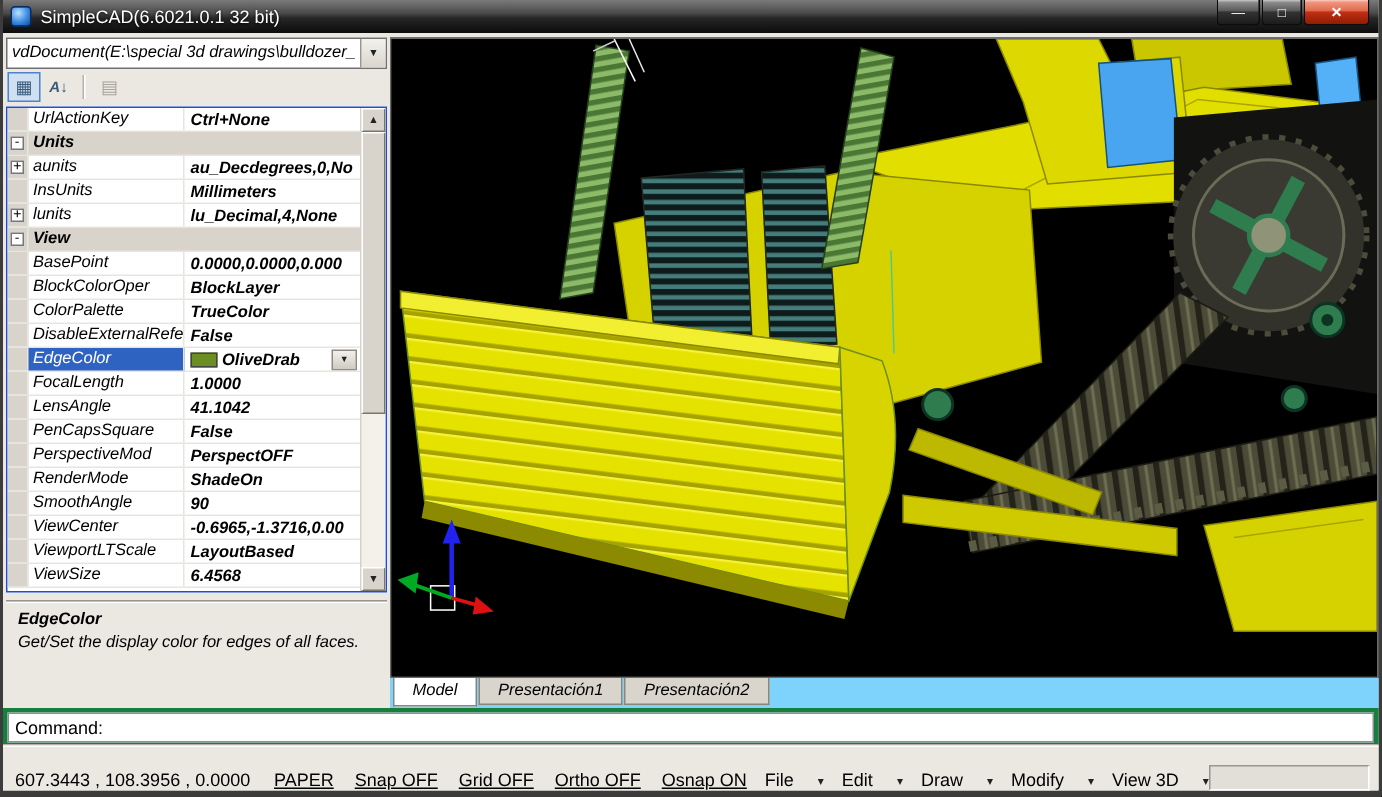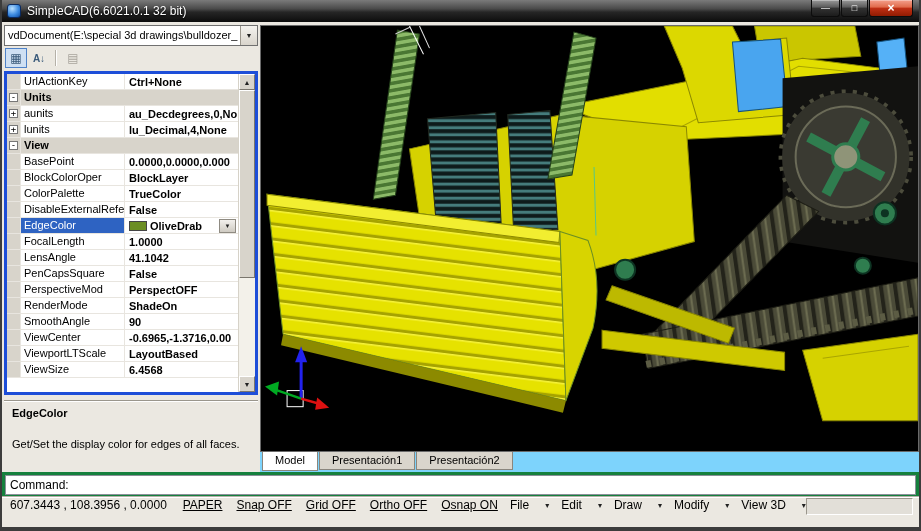--- a/index.html
+++ b/index.html
@@ -15,37 +15,37 @@
   .win-buttons{margin-left:auto;display:flex;gap:1px;align-self:flex-start;}
   .win-btn{height:17px;border:1px solid #0c0c0c;border-top:none;border-radius:0 0 3px 3px;color:#fff;
            display:flex;align-items:center;justify-content:center;
            background:linear-gradient(#9a9a9a,#5a5a5a 45%,#333 50%,#1c1c1c);
            box-shadow:inset 0 1px 0 rgba(255,255,255,.35);}
   .win-btn.min{width:29px;font-size:9px;align-items:flex-end;padding-bottom:3px;}
   .win-btn.max{width:27px;font-size:9px;}
   .win-btn.close{width:44px;font-size:12px;font-weight:bold;
            background:linear-gradient(#f4a08c,#e06a4a 45%,#c03014 50%,#911c02);}
   
-  .main{flex:1;display:flex;min-height:0;}
+  .main{flex:1;display:flex;min-height:0;font-style:italic;}
   .left-panel{flex:0 0 258px;width:258px;display:flex;flex-direction:column;padding:3px 2px 0 2px;}
   
   .doc-combo{height:21px;flex:0 0 21px;display:flex;border:1px solid #707070;background:#fff;}
   .doc-combo-text{flex:1;font-size:11px;line-height:19px;padding-left:3px;white-space:nowrap;overflow:hidden;color:#000;}
   .doc-combo-btn{width:17px;border-left:1px solid #9a968c;font-size:7px;color:#222;
                  background:linear-gradient(#f4f2ee,#d9d5cc);display:flex;align-items:center;justify-content:center;}
   
   .pg-toolbar{flex:0 0 24px;display:flex;align-items:center;padding:2px 0 2px 1px;gap:1px;}
   .tb-btn{width:22px;height:20px;display:flex;align-items:center;justify-content:center;font-size:12px;
           color:#3a5a7a;border:1px solid transparent;}
   .tb-btn.active{border:1px solid #4f82c8;background:#cfe0f3;}
   .tb-btn.sort{font-size:10px;font-weight:bold;}
   .tb-btn.disabled{color:#a8a49c;}
   .tb-sep{width:2px;height:16px;border-left:1px solid #b5b1a8;border-right:1px solid #fff;margin:0 4px;}
   
-  .prop-grid{position:relative;flex:0 0 324px;height:324px;border:3px solid #1d4ed8;background:#fff;overflow:hidden;margin-top:1px;}
+  .prop-grid{position:relative;flex:0 0 324px;height:324px;border:1px solid #1d4ed8;background:#fff;overflow:hidden;margin-top:1px;}
   .pg-rows{position:absolute;left:0;top:0;right:17px;}
   .pg-row{display:flex;height:16px;border-bottom:1px solid #e8e5df;font-size:11px;}
   .pg-margin{flex:0 0 14px;width:14px;background:#d8d4cb;border-right:1px solid #e8e5df;
              display:flex;align-items:center;justify-content:center;}
   .exp-box{width:9px;height:9px;border:1px solid #777;background:#fff;font-size:9px;line-height:7px;
            text-align:center;color:#000;font-family:"DejaVu Sans Mono",monospace;}
   .pg-name{flex:0 0 104px;width:104px;border-right:1px solid #e8e5df;padding:1px 2px 0 3px;
            white-space:nowrap;overflow:hidden;color:#000;}
   .pg-value{flex:1;padding:0 2px 0 4px;font-weight:bold;white-space:nowrap;overflow:hidden;color:#000;
             display:flex;align-items:center;gap:3px;}
@@ -58,33 +58,33 @@
   
   .pg-scroll{position:absolute;right:0;top:0;bottom:0;width:17px;background:#f3f1ea;border-left:1px solid #d6d2c8;}
   .sc-btn{position:absolute;left:0;width:16px;height:16px;background:#d8d4cb;font-size:7px;color:#222;
           border:1px solid;border-color:#fff #7a766d #7a766d #fff;display:flex;align-items:center;justify-content:center;}
   .sc-up{top:0;} .sc-down{bottom:0;}
   .sc-thumb{position:absolute;left:0;top:16px;width:16px;height:188px;background:#d8d4cb;
             border:1px solid;border-color:#fff #7a766d #7a766d #fff;}
   
   .pg-desc{flex:1;margin-top:5px;border-top:1px solid #9a968c;box-shadow:inset 0 1px 0 #fff;padding:6px 8px;}
   .pg-desc-title{font-size:11px;font-weight:bold;color:#000;}
-  .pg-desc-text{font-size:11px;margin-top:19px;color:#000;}
+  .pg-desc-text{font-size:11px;margin-top:3px;color:#000;}
   
   .right-area{flex:1;display:flex;flex-direction:column;min-width:0;padding-top:3px;}
   .viewport{flex:1;position:relative;min-height:0;background:#000;border:1px solid #6a6a6a;}
   .viewport svg{position:absolute;left:0;top:0;width:100%;height:100%;}
   .tabs{flex:0 0 20px;display:flex;align-items:flex-start;padding-left:2px;background:#7dd3fc;}
   .tab{font-size:11px;height:18px;padding:2px 12px 0 12px;margin-right:1px;color:#000;
        border:1px solid #8a867d;border-top:none;background:#d9d5cc;}
   .tab.active{background:#fff;height:19px;}
   
   .command-row{flex:0 0 25px;display:flex;align-items:center;padding:2px 3px;background:#15803d;}
   .command-input{flex:1;height:20px;background:#fff;border:1px solid #8a8f98;font-size:12px;line-height:18px;padding-left:4px;color:#000;}
-  .statusbar{flex:0 0 30px;display:flex;align-items:flex-start;font-size:12px;color:#000;padding:0 6px;
+  .statusbar{flex:0 0 30px;display:flex;align-items:flex-end;font-size:12px;color:#000;padding:0 6px;
              background:#ebe8e1;border-top:1px solid #fff;box-shadow:0 -1px 0 #b5b1a8;}
   .sb-coords{width:175px;margin-left:2px;white-space:nowrap;}
   .sb-item{margin-left:14px;white-space:nowrap;text-decoration:underline;}
   .sb-menu{margin-left:12px;display:flex;align-items:center;gap:16px;white-space:nowrap;}
   .sb-menu .arr{font-size:8px;color:#222;}
   .sb-box{margin-left:auto;width:118px;height:17px;background:#e2dfd8;border:1px solid;border-color:#9a968c #fff #fff #9a968c;}
 </style>
 </head>
 <body>
 
@@ -133,20 +133,25 @@
           </div>
 
           <div class="pg-row">
             <div class="pg-margin">
               <span class="exp-box">+</span>
             </div>
             <div class="pg-name">aunits</div>
             <div class="pg-value">au_Decdegrees,0,No</div>
           </div>
 
+          <div class="pg-row">
+            <div class="pg-margin"></div>
+            <div class="pg-name">InsUnits</div>
+            <div class="pg-value">Millimeters</div>
+          </div>
 
           <div class="pg-row">
             <div class="pg-margin">
               <span class="exp-box">+</span>
             </div>
             <div class="pg-name">lunits</div>
             <div class="pg-value">lu_Decimal,4,None</div>
           </div>
 
           <div class="pg-row cat">

